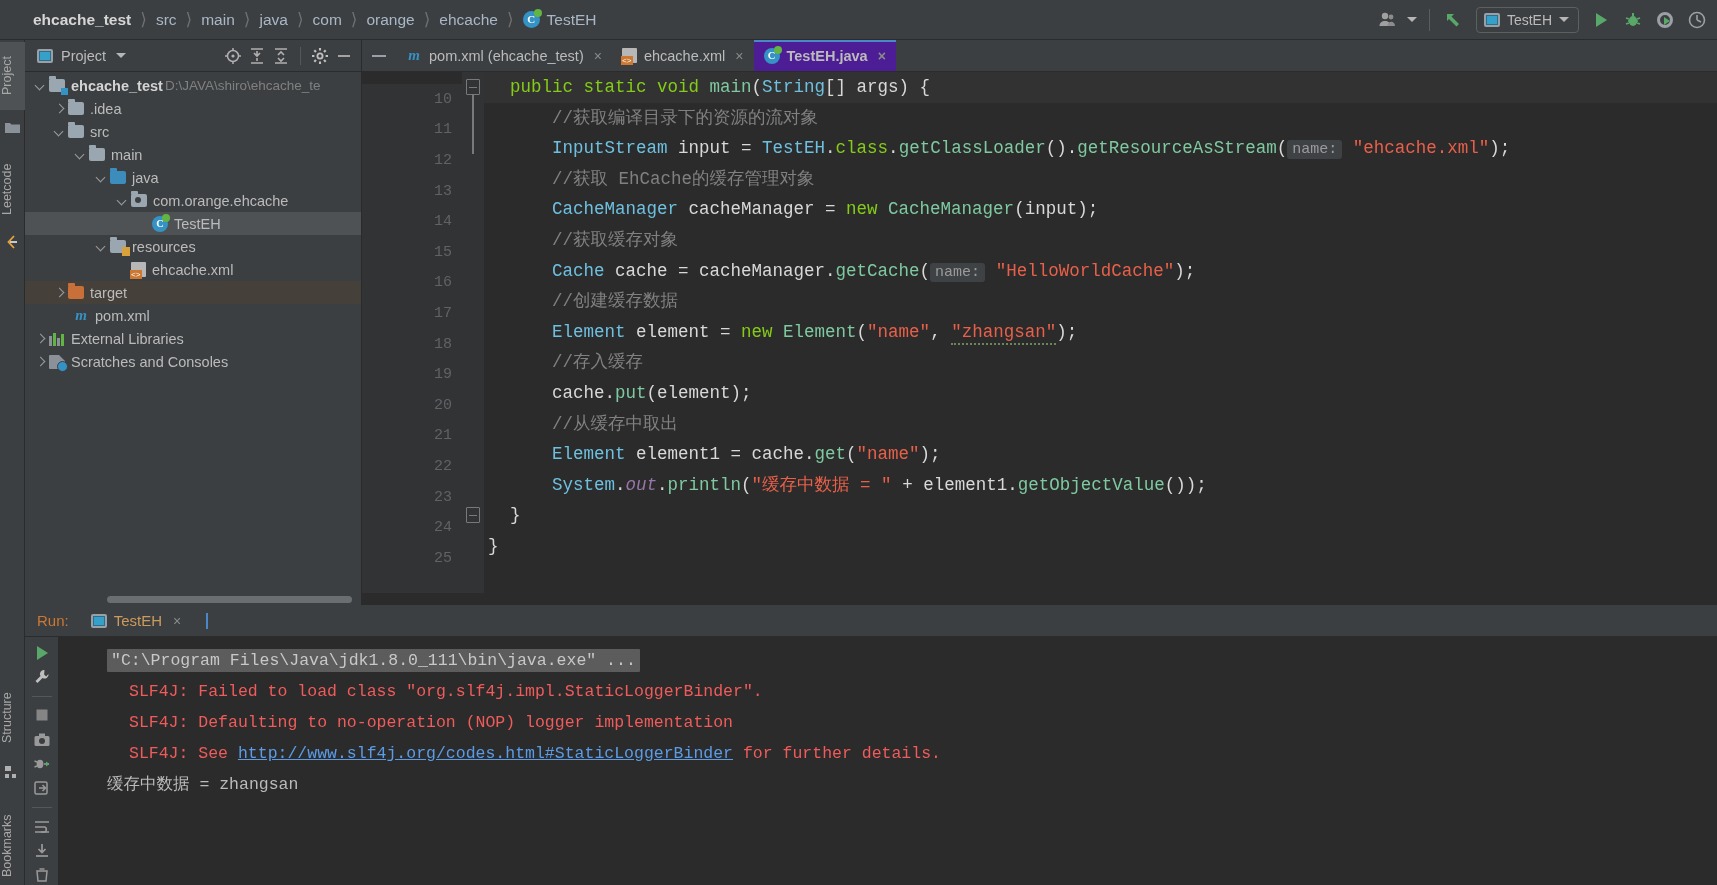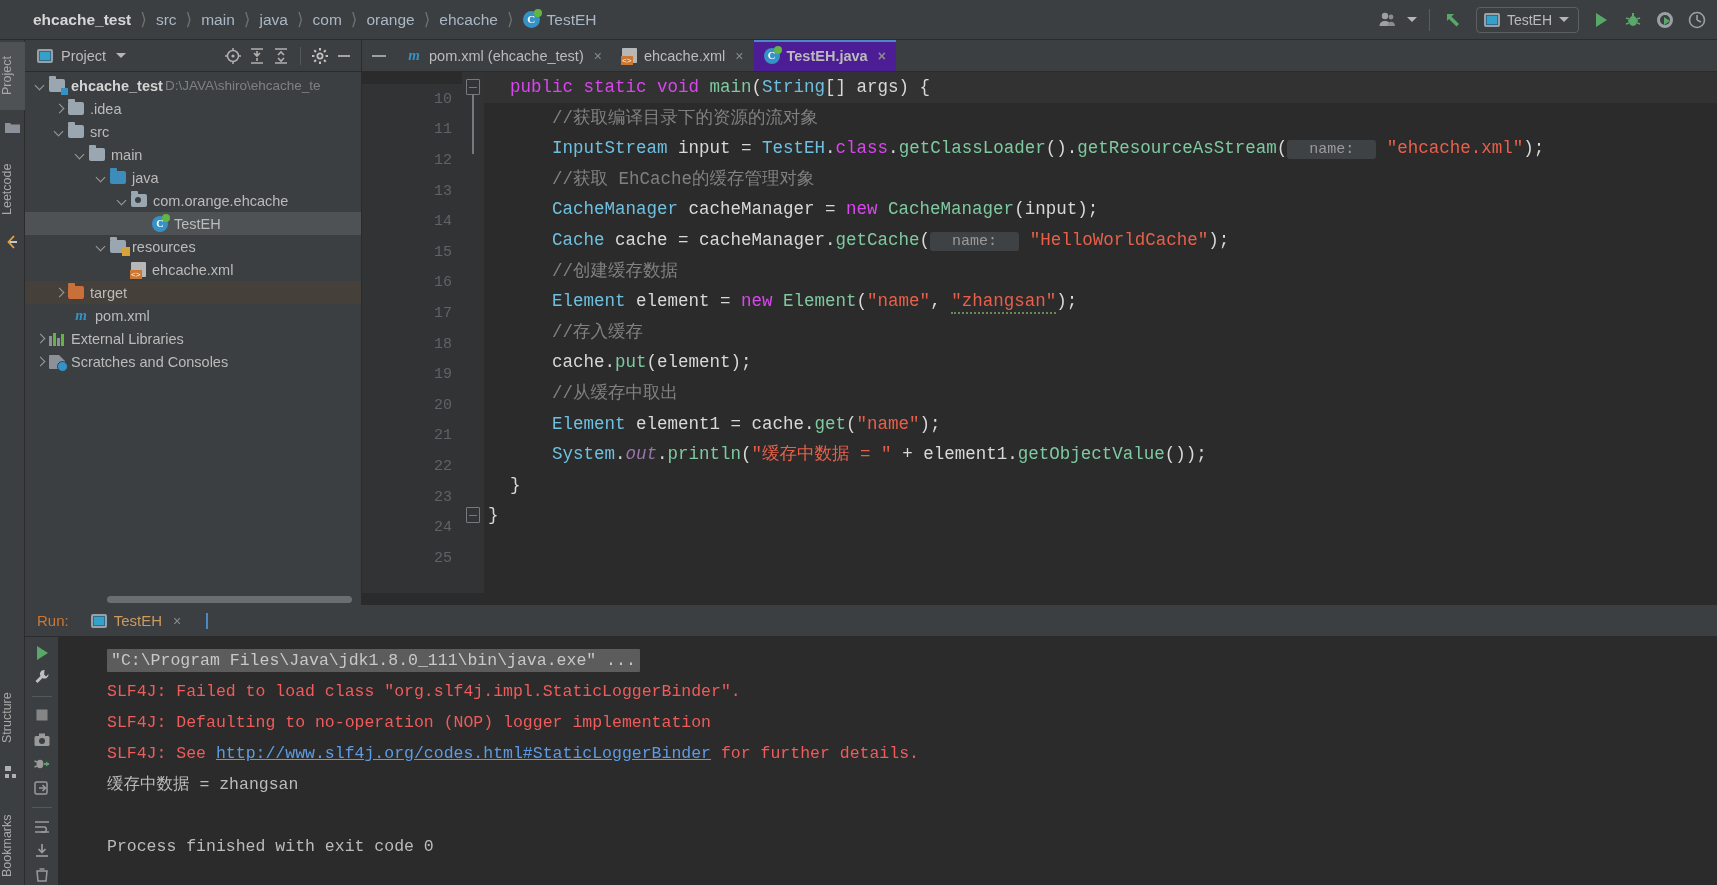--- a/index.html
+++ b/index.html
@@ -259,31 +259,31 @@
   }
 
   #code {
     position:absolute; left:122px; top:32px; right:0; bottom:12px;
     overflow:hidden;
     font-family:"Liberation Mono", monospace;
     font-size: 17.5px;
   }
   .cline { height:30.6px; line-height:30.6px; white-space:pre; padding-left: 26px; }
   .cline.hl { background:#323232; }
-  .kw2 { color:#d946ef; }
+  .kw2 { color:#84cc16; }
   .typ { color:#6ec0e0; }
   .typ2{ color:#7ec9a0; }
   .fld { color:#9876aa; }
   .str { color:#e8604a; }
   .cmt { color:#808080; }
   .pln { color:#d8d8d8; }
   .itl { font-style: italic; }
   .hint {
     color:#9a9a9a; background:#3f4244; border-radius:3px;
-    padding: 1px 22px; font-size: 15px;
+    padding: 1px 5px; font-size: 15px;
   }
   .wavy { border-bottom: 2px dotted #6a8759; padding-bottom:1px; }
 
   #code-hscroll {
     position:absolute; left:0; bottom:0; height:12px; right:0; background:#2b2b2b;
   }
 
   
   #runpanel {
     position:absolute; left:25px; top:605px; right:0; bottom:0;
@@ -311,21 +311,21 @@
 
   #console {
     position:absolute; left:34px; top:32px; right:0; bottom:0;
     background:#2b2b2b; padding: 8px 0 0 48px;
     font-family:"Liberation Mono", monospace; font-size:16.5px;
   }
   .oline { height:31px; line-height:31px; white-space:pre; }
   .oline .cmdbg {
     background:#5c5c5c; color:#c8c8c8; padding: 2px 4px; border-radius:1px;
   }
-  .oline.err { color:#f05b5b; }
+  .oline.err { color:#f05b5b;margin-left:22px; }
   .oline.out { color:#bbbbbb; }
   .olink { color:#5c9ce6; text-decoration: underline; }
 </style>
 </head>
 <body>
 
 <div id="topbar">
   <div id="crumbs">
     <span class="crumb root">ehcache_test</span>
     <span class="crumb-sep">⟩</span>
@@ -608,20 +608,21 @@
     <div class="fold-mark" style="top:435px"></div>
     <div style="position:absolute;left:10px;top:23px;bottom:439px;width:1.5px;background:#777a7c"></div>
   </div>
 
   <div id="code">
     <div class="cline hl"><span class="kw2">public </span><span class="kw2">static </span><span class="kw2">void </span><span class="typ2">main</span><span class="pln">(</span><span class="typ">String</span><span class="pln">[] args) {</span></div>
     <div class="cline"><span class="cmt">    //获取编译目录下的资源的流对象</span></div>
     <div class="cline"><span class="pln">    </span><span class="typ">InputStream</span><span class="pln"> input = </span><span class="typ">TestEH</span><span class="pln">.</span><span class="kw2">class</span><span class="pln">.</span><span class="typ2">getClassLoader</span><span class="pln">().</span><span class="typ2">getResourceAsStream</span><span class="pln">(</span><span class="hint">name:</span><span class="pln"> </span><span class="str">"ehcache.xml"</span><span class="pln">);</span></div>
     <div class="cline"><span class="cmt">    //获取 EhCache的缓存管理对象</span></div>
     <div class="cline"><span class="pln">    </span><span class="typ">CacheManager</span><span class="pln"> cacheManager = </span><span class="kw2">new </span><span class="typ2">CacheManager</span><span class="pln">(input);</span></div>
+    <div class="cline"><span class="cmt">    //获取缓存对象</span></div>
     <div class="cline"><span class="pln">    </span><span class="typ">Cache</span><span class="pln"> cache = cacheManager.</span><span class="typ2">getCache</span><span class="pln">(</span><span class="hint">name:</span><span class="pln"> </span><span class="str">"HelloWorldCache"</span><span class="pln">);</span></div>
     <div class="cline"><span class="cmt">    //创建缓存数据</span></div>
     <div class="cline"><span class="pln">    </span><span class="typ">Element</span><span class="pln"> element = </span><span class="kw2">new </span><span class="typ2">Element</span><span class="pln">(</span><span class="str">"name"</span><span class="pln">, </span><span class="str wavy">"zhangsan"</span><span class="pln">);</span></div>
     <div class="cline"><span class="cmt">    //存入缓存</span></div>
     <div class="cline"><span class="pln">    cache.</span><span class="typ2">put</span><span class="pln">(element);</span></div>
     <div class="cline"><span class="cmt">    //从缓存中取出</span></div>
     <div class="cline"><span class="pln">    </span><span class="typ">Element</span><span class="pln"> element1 = cache.</span><span class="typ2">get</span><span class="pln">(</span><span class="str">"name"</span><span class="pln">);</span></div>
     <div class="cline"><span class="pln">    </span><span class="typ">System</span><span class="pln">.</span><span class="fld itl">out</span><span class="pln">.</span><span class="typ2">println</span><span class="pln">(</span><span class="str">"缓存中数据 = "</span><span class="pln"> + element1.</span><span class="typ2">getObjectValue</span><span class="pln">());</span></div>
     <div class="cline"><span class="pln">}</span></div>
     <div class="cline" style="padding-left:4px"><span class="pln">}</span></div>
@@ -699,15 +700,14 @@
     </div>
   </div>
 
   <div id="console">
     <div class="oline"><span class="cmdbg">"C:\Program Files\Java\jdk1.8.0_111\bin\java.exe" ...</span></div>
     <div class="oline err">SLF4J: Failed to load class "org.slf4j.impl.StaticLoggerBinder".</div>
     <div class="oline err">SLF4J: Defaulting to no-operation (NOP) logger implementation</div>
     <div class="oline err"><span>SLF4J: See </span><span class="olink">http://www.slf4j.org/codes.html#StaticLoggerBinder</span><span> for further details.</span></div>
     <div class="oline out">缓存中数据 = zhangsan</div>
     <div class="oline out"> </div>
-    <div class="oline out">Process finished with exit code 0</div>
   </div>
 </div>
 
 </body></html>

